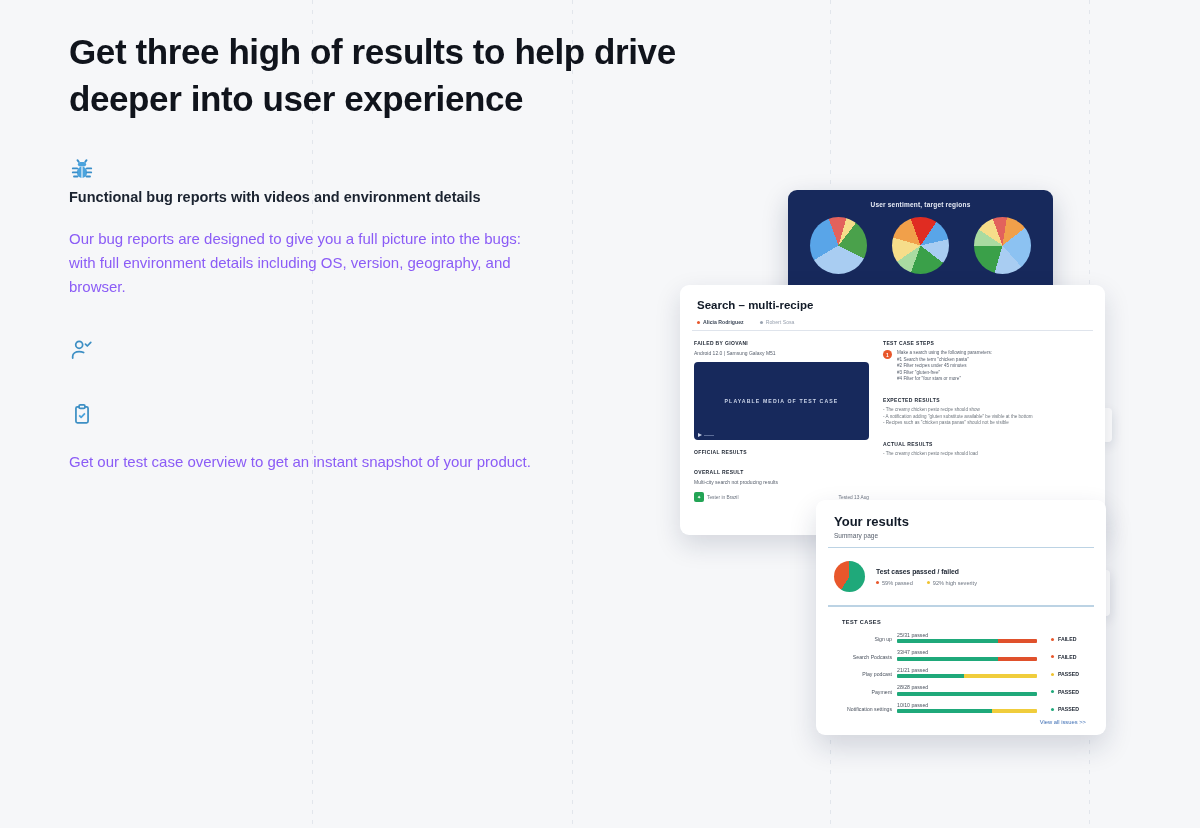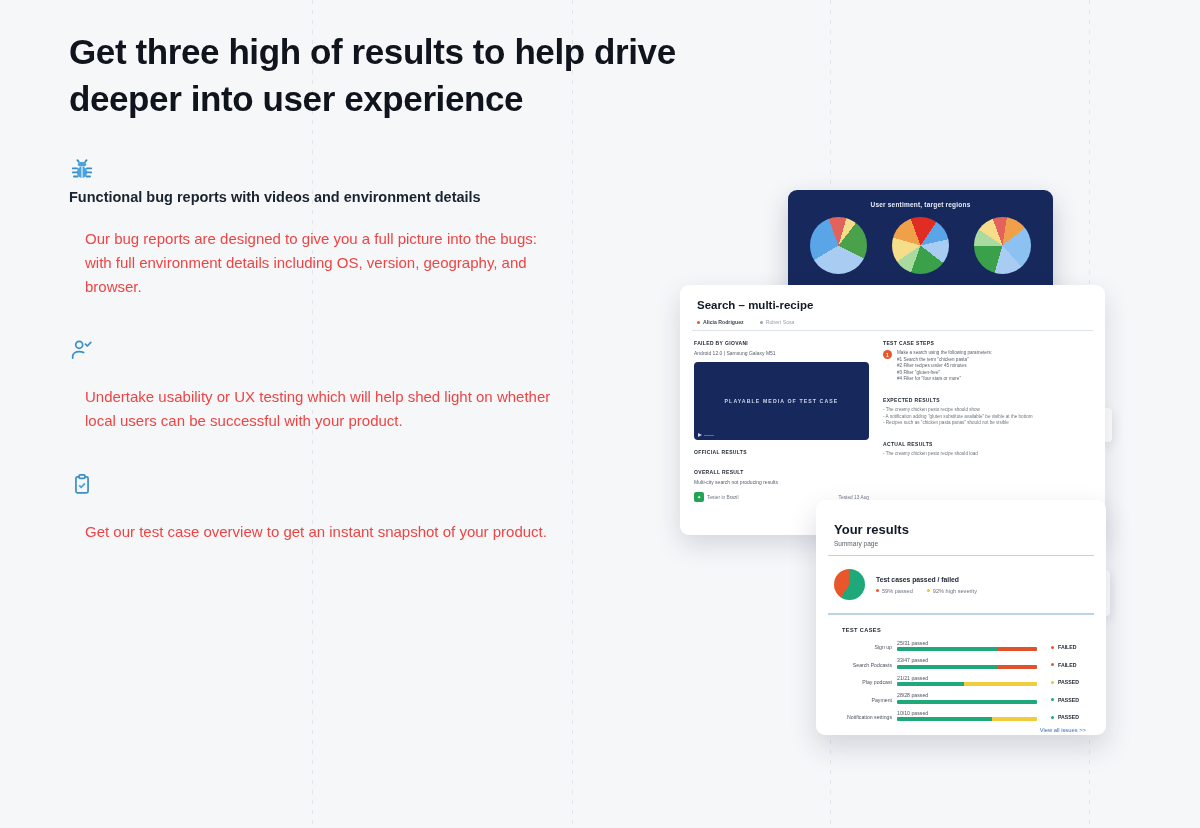--- a/index.html
+++ b/index.html
@@ -24,21 +24,21 @@
   h1.headline{
     font-size:35px;line-height:47px;font-weight:700;color:#10141c;
     letter-spacing:-.4px;margin:0 0 0 0;width:660px;
   }
   .feature{margin-top:0;}
   .feat-icon{width:26px;height:26px;color:#3a8ec9;display:block;}
   .feat-title{
     font-size:14.5px;font-weight:700;color:#1b2330;margin:0;
   }
   .feat-body{
-    font-size:15px;line-height:24px;color:#ef4444;margin:16px;width:480px;
+    font-size:15px;line-height:24px;color:#8b5cf6;margin:0;width:480px;
   }
 
   
   .shots{position:absolute;left:672px;top:180px;width:520px;height:600px;}
 
   
   .dark-card{
     position:absolute;left:116px;top:10px;width:265px;height:145px;
     background:#17295c;border-radius:9px;
     box-shadow:0 10px 26px rgba(20,32,70,.22);
@@ -99,21 +99,21 @@
   .flagchip{width:10px;height:10px;border-radius:2px;background:#23a455;display:flex;align-items:center;justify-content:center;color:#fff;font-size:5px;}
   .foot-txt{font-size:4.8px;color:#6c7480;}
 
   
   .res-card{
     position:absolute;left:144px;top:320px;width:290px;height:235px;
     background:#fff;border-radius:9px;
     box-shadow:0 12px 28px rgba(20,32,70,.16);
     overflow:hidden;
   }
-  .res-title{font-size:13px;font-weight:700;color:#111a27;margin:22px 0 0 18px;}
+  .res-title{font-size:13px;font-weight:700;color:#111a27;margin:14px 0 0 18px;}
   .res-sub{font-size:6.5px;color:#59616e;margin:3px 0 0 18px;}
   .res-rule{height:1.4px;background:#bcd3e4;margin:8px 12px 0 12px;}
   .summary{display:flex;align-items:center;gap:11px;margin:13px 0 0 18px;}
   .donut{
     width:31px;height:31px;border-radius:50%;
     background:conic-gradient(#1fa97a 0 59%, #e8572b 59% 100%);
   }
   .sum-h{font-size:6.8px;font-weight:700;color:#1b2330;}
   .legend{display:flex;gap:14px;margin-top:5px;}
   .lg{display:flex;align-items:center;gap:3px;font-size:5.6px;color:#6c7480;}
@@ -162,21 +162,20 @@
   </div>
 
   <div class="feature" style="margin-top:38px;">
     <span class="feat-icon">
       <svg viewBox="0 0 24 24" width="26" height="26" fill="none" stroke="#3d8fc4" stroke-width="1.6" stroke-linecap="round" stroke-linejoin="round">
         <circle cx="9.4" cy="7.2" r="3.2"></circle>
         <path d="M3.4 19.4v-1.6c0-2.6 2.6-4.4 6-4.4 1.6 0 3 .4 4.1 1"></path>
         <path d="M15.2 6.6l1.7 1.7 3.2-3.3"></path>
       </svg>
     </span>
-    <p class="feat-body" style="margin-top:22px;">Undertake usability or UX testing which will help shed light on whether local users can be successful with your product.</p>
   </div>
 
   <div class="feature" style="margin-top:39px;">
     <span class="feat-icon">
       <svg viewBox="0 0 24 24" width="26" height="26" fill="none" stroke="#3d8fc4" stroke-width="1.6" stroke-linejoin="round">
         <path d="M14.6 4.4h1.6c.8 0 1.4.6 1.4 1.4v12c0 .8-.6 1.4-1.4 1.4H7.8c-.8 0-1.4-.6-1.4-1.4V5.8c0-.8.6-1.4 1.4-1.4h1.6"></path>
         <rect x="9.3" y="2.7" width="5.4" height="3.2" rx="1.1" stroke="#3d8fc4"></rect>
         <path d="M9.4 12.3l1.8 1.8 3.5-3.6" stroke="#4aa3dd"></path>
       </svg>
     </span>

